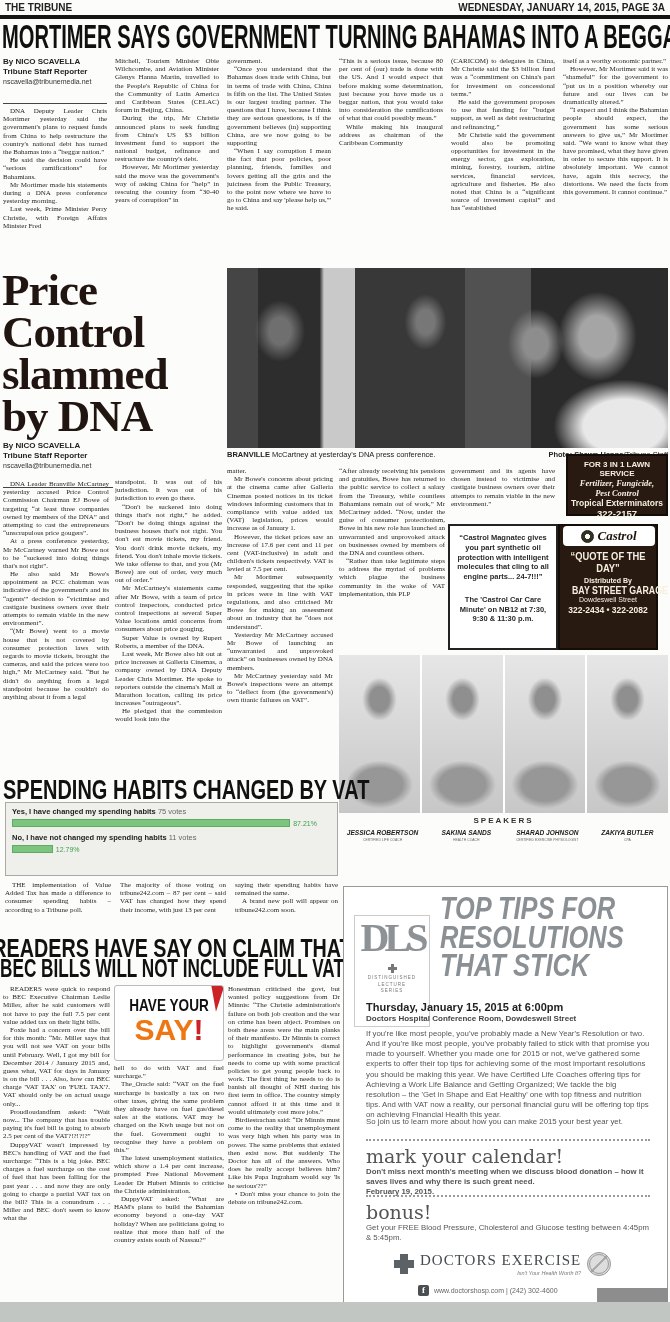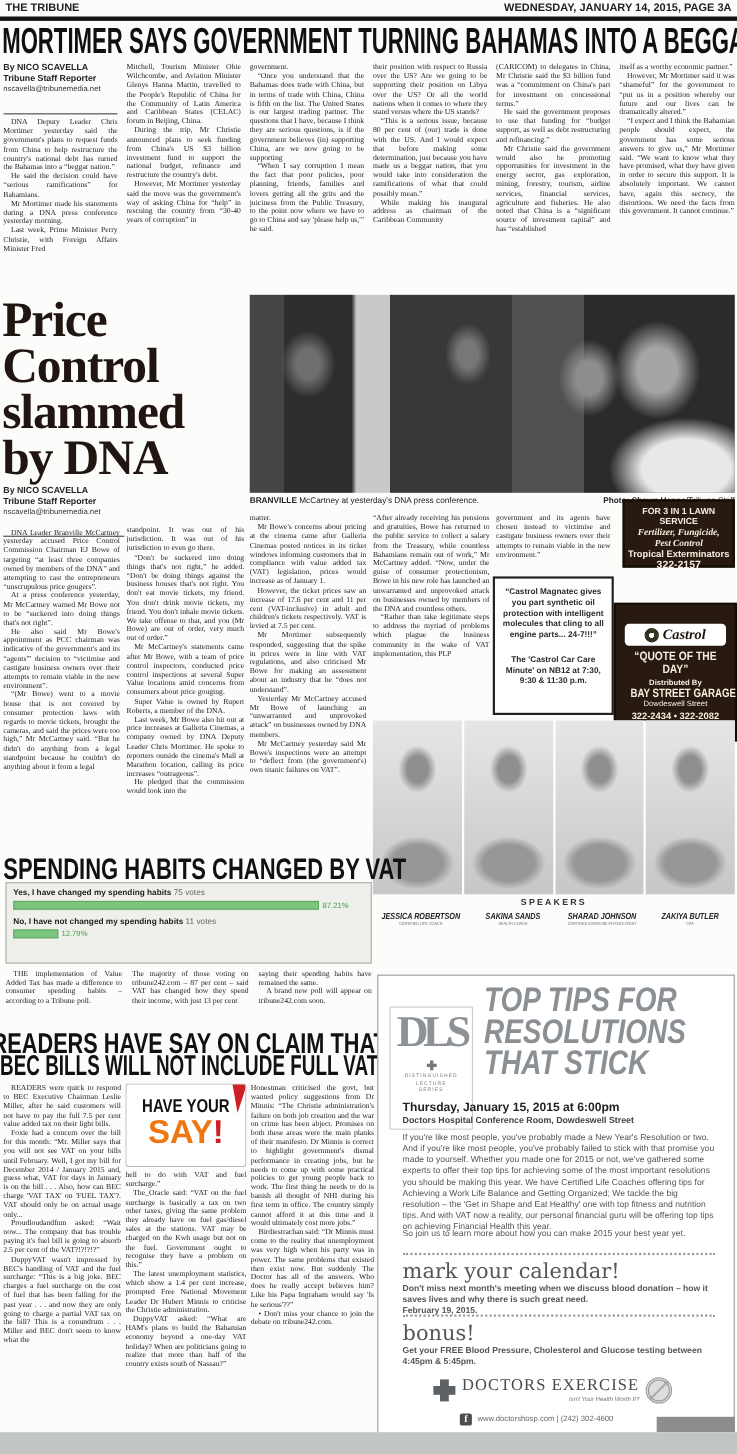--- a/index.html
+++ b/index.html
@@ -24,21 +24,21 @@
     linear-gradient(90deg,#454545 0 7%,#2d2d2d 7% 21%,#c9c9c9 22% 29%,#383838 29% 54%,#515151 54% 69%,#2b2b2b 69% 100%)}
   .cap{position:absolute;left:227px;top:450px;width:441px;display:flex;justify-content:space-between;font-family:"Liberation Sans",sans-serif;font-size:7.5px;color:#222}
   .quote-box{position:absolute;left:448px;top:524px;width:110px;height:126px;border:2px solid #222;background:#fff;padding:7px 5px;text-align:center;font-family:"Liberation Sans",sans-serif;font-weight:bold;font-size:7.5px;line-height:1.3;color:#2a2a2a}
   .quote-box .q2{margin-top:13px}
   .ad-dark{background:#281a10;color:#f6efdf;text-align:center;font-family:"Liberation Sans",sans-serif;border:2px solid #140d07}
   .lawn{position:absolute;left:566px;top:454px;width:102px;height:62px;padding:4px 2px}
   .lawn .l1{font-weight:bold;font-size:8px}
   .lawn .l2,.lawn .l3{font-family:"Liberation Serif",serif;font-style:italic;font-weight:bold;font-size:8.5px}
   .lawn .l4{font-weight:bold;font-size:8.5px}
   .lawn .l5{font-weight:bold;font-size:9.5px}
-  .castrol{position:absolute;left:558px;top:548px;width:112px;height:126px;padding:17px 3px}
+  .castrol{position:absolute;left:558px;top:524px;width:100px;height:126px;padding:0 3px}
   .castrol-pill{margin:0 auto;width:92px;height:20px;background:#fff;border-radius:4px;display:flex;align-items:center;justify-content:center;gap:3px}
   .castrol-circle{width:13px;height:13px;border-radius:50%;background:radial-gradient(circle at 50% 50%, #fff 0 30%, #332 31% 100%);border:1px solid #221}
   .castrol-word{font-family:"Liberation Serif",serif;font-style:italic;font-weight:bold;font-size:13px;color:#1d140c}
   .castrol .c1{font-weight:bold;font-size:11px;margin-top:4px;transform:scaleX(.85)}
   .castrol .c2{font-weight:bold;font-size:7px;margin-top:3px}
   .castrol .c3{font-weight:bold;font-size:11px;transform:scaleX(.8);white-space:nowrap}
   .castrol .c4{font-size:7px}
   .castrol .c5{font-weight:bold;font-size:8.5px;margin-top:2px}
   .spk-strip{position:absolute;left:339px;top:655px;width:329px;height:158px;display:flex;gap:2px;background:#fff}
   .spk-photo{flex:1;background:
@@ -122,21 +122,20 @@
     </div>
   <div class="col cont" style="left:227px;top:57px;width:104px;height:211px">
       <div class="paras">
         <p>government.</p>
         <p>“Once you understand that the Bahamas does trade with China, but in terms of trade with China, China is fifth on the list. The United States is our largest trading partner. The questions that I have, because I think they are serious questions, is if the government believes (in) supporting China, are we now going to be supporting</p>
         <p>“When I say corruption I mean the fact that poor policies, poor planning, friends, families and lovers getting all the grits and the juiciness from the Public Treasury, to the point now where we have to go to China and say 'please help us,'” he said.</p>
       </div>
     </div>
   <div class="col cont" style="left:339px;top:57px;width:104px;height:211px">
       <div class="paras">
-        <p>their position with respect to Russia over the US? Are we going to be supporting their position on Libya over the US? Or all the world nations when it comes to where they stand versus where the US stands?</p>
         <p>“This is a serious issue, because 80 per cent of (our) trade is done with the US. And I would expect that before making some determination, just because you have made us a beggar nation, that you would take into consideration the ramifications of what that could possibly mean.”</p>
         <p>While making his inaugural address as chairman of the Caribbean Community</p>
       </div>
     </div>
   <div class="col cont" style="left:451px;top:57px;width:104px;height:211px">
       <div class="paras">
         <p>(CARICOM) to delegates in China, Mr Christie said the $3 billion fund was a “commitment on China's part for investment on concessional terms.”</p>
         <p>He said the government proposes to use that funding for “budget support, as well as debt restructuring and refinancing.”</p>
         <p>Mr Christie said the government would also be promoting opportunities for investment in the energy sector, gas exploration, mining, forestry, tourism, airline services, financial services, agriculture and fisheries. He also noted that China is a “significant source of investment capital” and has “established</p>
       </div>
@@ -337,21 +336,21 @@
     <div class="dls-where">Doctors Hospital Conference Room, Dowdeswell Street</div>
     <div class="dls-body">If you're like most people, you've probably made a New Year's Resolution or two. And if you're like most people, you've probably failed to stick with that promise you made to yourself. Whether you made one for 2015 or not, we've gathered some experts to offer their top tips for achieving some of the most important resolutions you should be making this year. We have Certified Life Coaches offering tips for Achieving a Work Life Balance and Getting Organized; We tackle the big resolution – the 'Get in Shape and Eat Healthy' one with top fitness and nutrition tips. And with VAT now a reality, our personal financial guru will be offering top tips on achieving Financial Health this year.</div>
     <div class="dls-join">So join us to learn more about how you can make 2015 your best year yet.</div>
     <div class="dot" style="top:252px"></div>
     <div class="dls-h2" style="position:absolute;left:22px;top:258px">mark your calendar!</div>
     <div class="dls-small" style="position:absolute;left:22px;top:280px;font-weight:bold">
       <span>Don't miss next month's meeting when we discuss blood donation – how it saves lives and why there is such great need.</span><br><span>February 19, 2015.</span>
     </div>
     <div class="dot" style="top:308px"></div>
     <div class="dls-h2" style="position:absolute;left:22px;top:314px">bonus!</div>
-    <div class="dls-small" style="position:absolute;left:22px;top:336px;font-weight:bold">Get your FREE Blood Pressure, Cholesterol and Glucose testing between 4:45pm &amp; 5:45pm.</div>
+    <div class="dls-small" style="position:absolute;left:22px;top:336px;font-weight:normal">Get your FREE Blood Pressure, Cholesterol and Glucose testing between 4:45pm &amp; 5:45pm.</div>
     <div class="dh-row">
       <span class="dh-cross"></span>
       <span>
         <div class="dh-name">DOCTORS EXERCISE</div>
         <div class="dh-tag">Isn't Your Health Worth It?</div>
       </span>
       <span class="dh-seal"></span>
     </div>
     <div class="dh-contact">
       <span class="fb">f</span>

